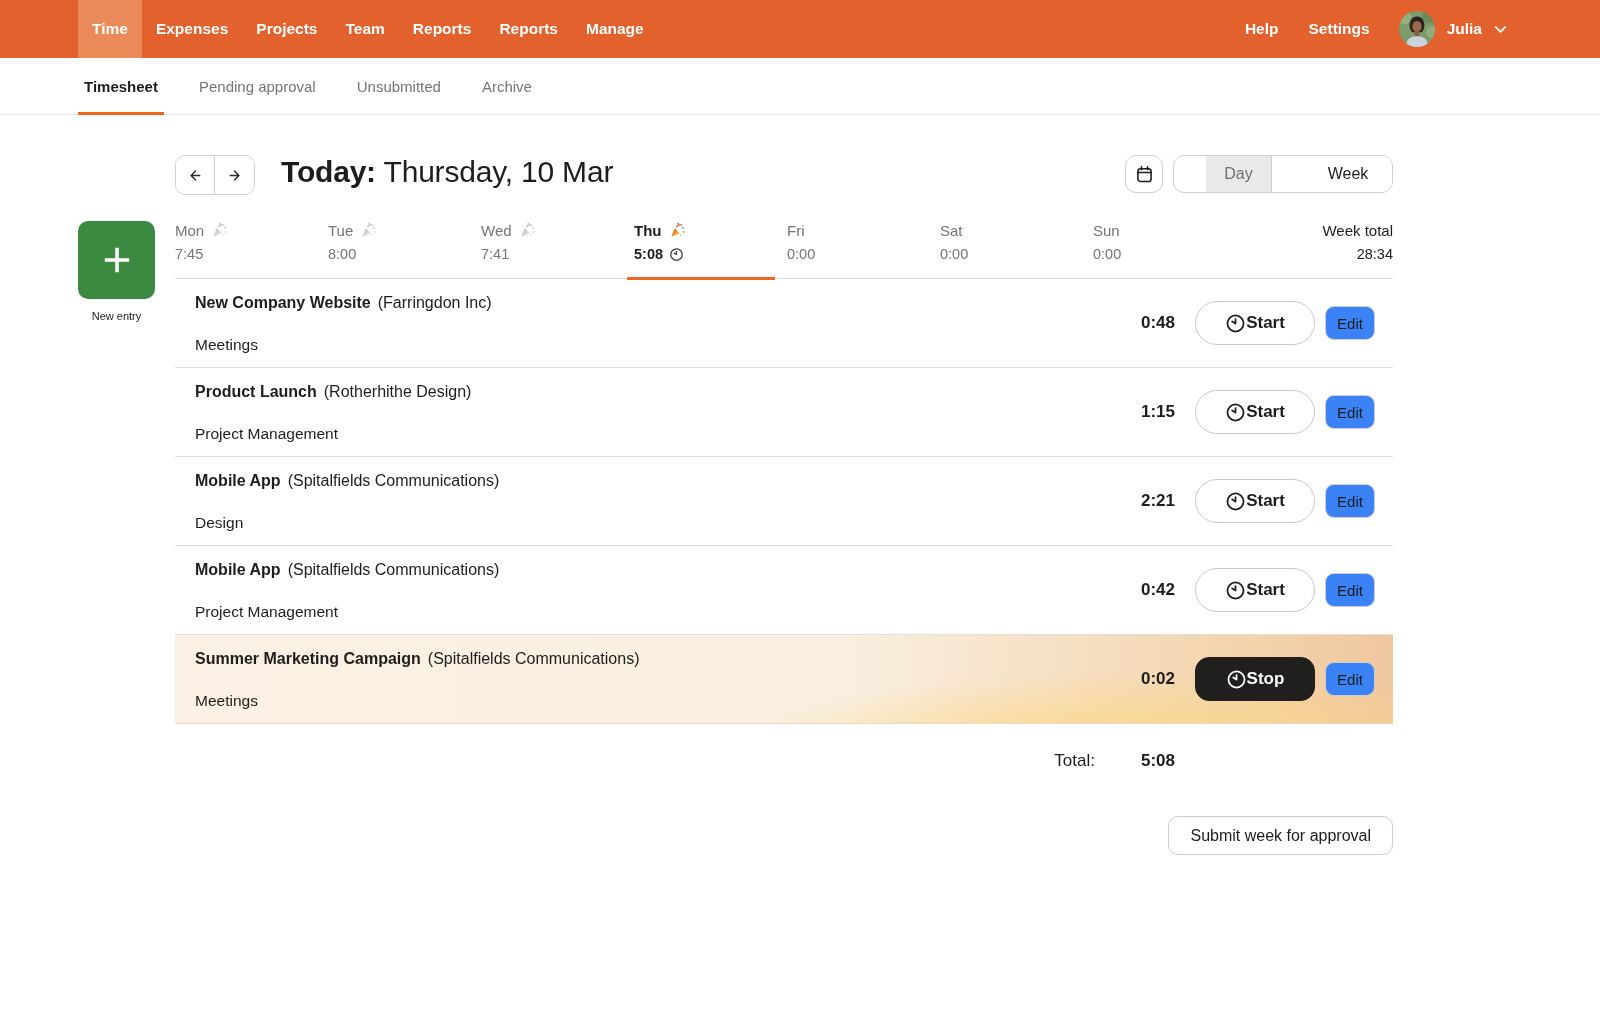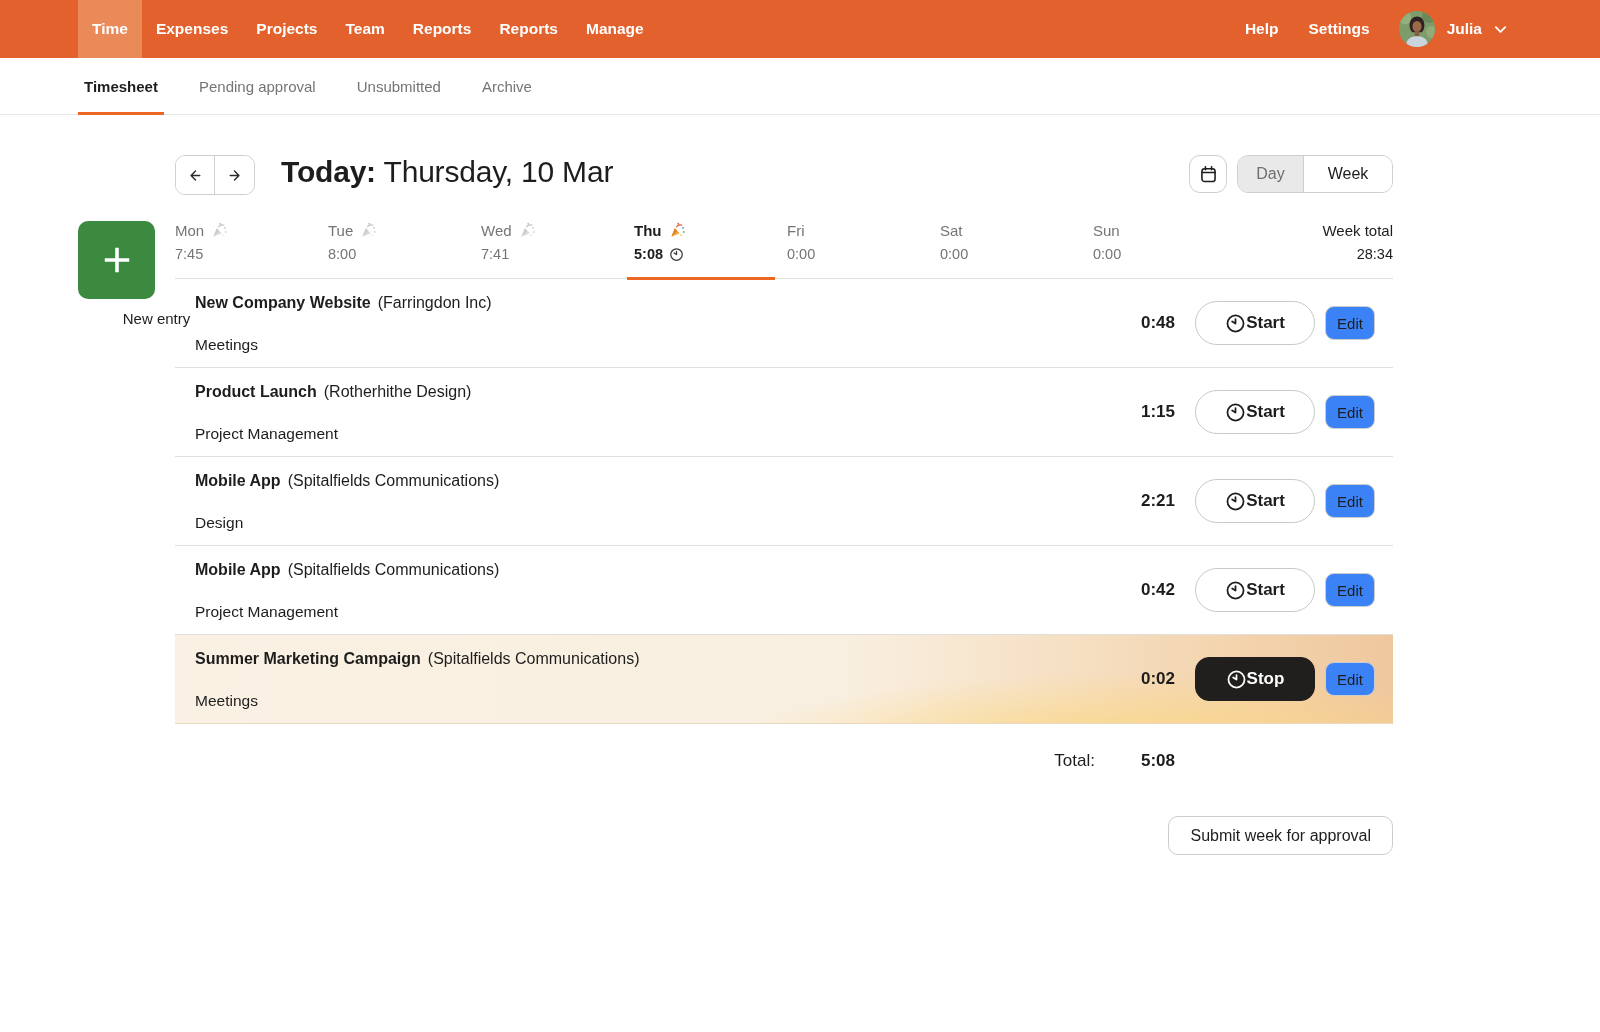--- a/index.html
+++ b/index.html
@@ -48,30 +48,30 @@
   .pager button:first-child{border-right:1px solid #CFCFCF;}
   .pager svg{width:17px;height:17px;}
   .page-title{font-size:30px;font-weight:400;margin:0 0 0 14px;letter-spacing:-.2px;}
   .page-title b{font-weight:700;}
   .view-controls{margin-left:auto;display:flex;align-items:center;gap:10px;}
   .cal-btn{width:38px;height:38px;border:1px solid #CFCFCF;border-radius:11px;
            background:#fff;display:flex;align-items:center;justify-content:center;cursor:pointer;}
   .cal-btn svg{width:21px;height:21px;color:#1D1D1D;}
   .toggle{display:flex;height:38px;border:1px solid #CFCFCF;border-radius:11px;
           overflow:hidden;}
-  .toggle button{border:none;font-size:16px;cursor:pointer;padding:0;}
+  .toggle button{border:none;font-size:16px;cursor:pointer;padding:0;margin-left:32px;}
   .t-day{width:66px;background:#E9E9E9;color:#6F6F6F;border-right:1px solid #CFCFCF !important;}
   .t-week{width:88px;background:#fff;color:var(--dark);}
 
   .content{display:flex;margin-top:22px;}
   .left-rail{width:97px;flex:none;}
   .new-entry{width:77px;height:78px;background:var(--green);border:none;border-radius:10px;
              display:flex;align-items:center;justify-content:center;cursor:pointer;}
   .new-entry svg{width:40px;height:40px;color:#fff;}
-  .new-entry-label{width:77px;text-align:center;margin-top:11px;font-size:15px;color:var(--dark);margin-left:40px;}
+  .new-entry-label{width:77px;text-align:center;margin-top:11px;font-size:11px;color:var(--dark);}
 
   .timesheet{flex:1;min-width:0;}
 
   
   .week-strip{display:flex;align-items:center;padding-bottom:15px;
               border-bottom:1px solid var(--border);position:relative;}
   .day-cell{width:153px;flex:none;cursor:pointer;}
   .day-name{font-size:15px;color:var(--gray);display:flex;align-items:center;gap:7px;line-height:19px;}
   .day-time{font-size:14.5px;color:var(--gray);margin-top:5px;display:flex;align-items:center;gap:6px;line-height:18px;}
   .day-cell.active .day-name,.day-cell.active .day-time{color:var(--dark);font-weight:700;}

